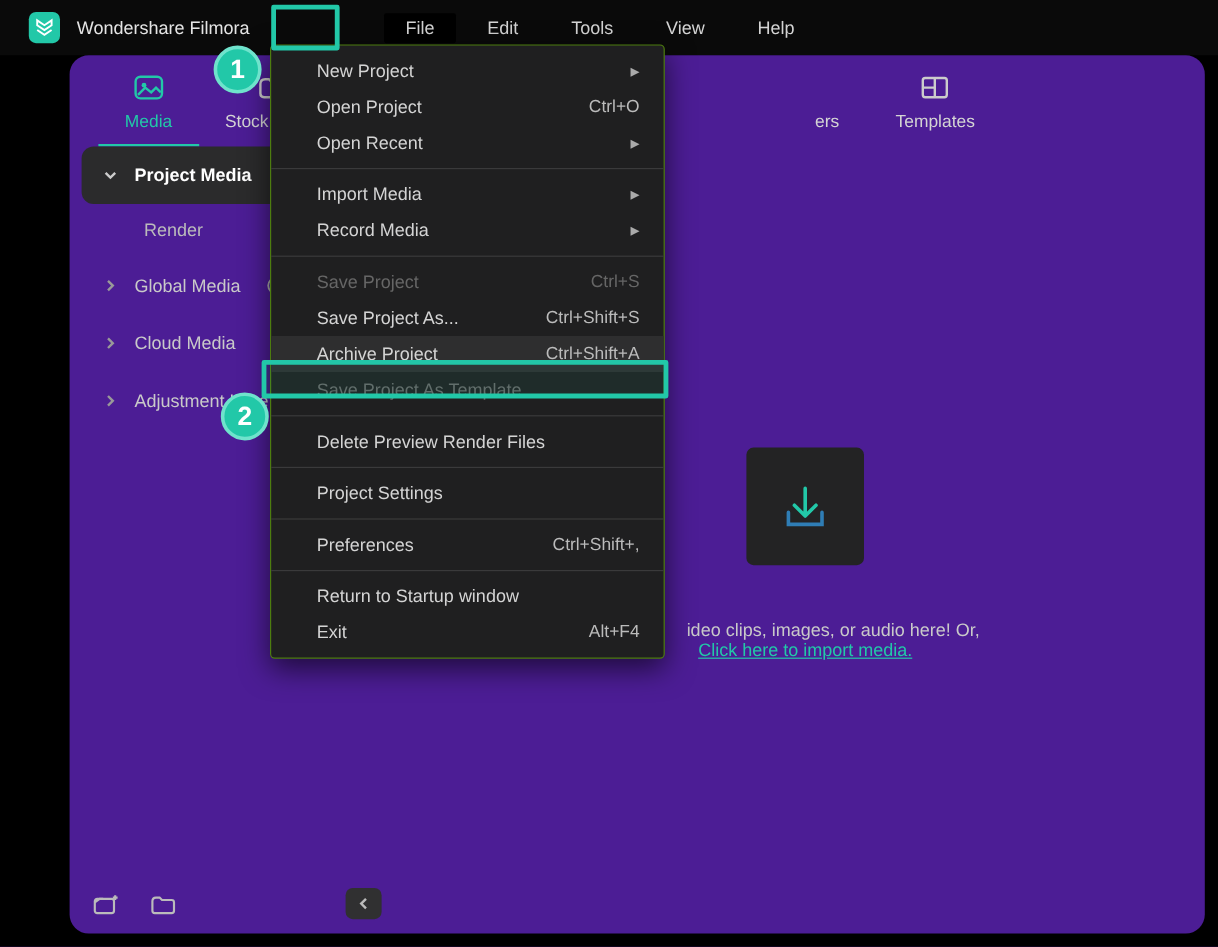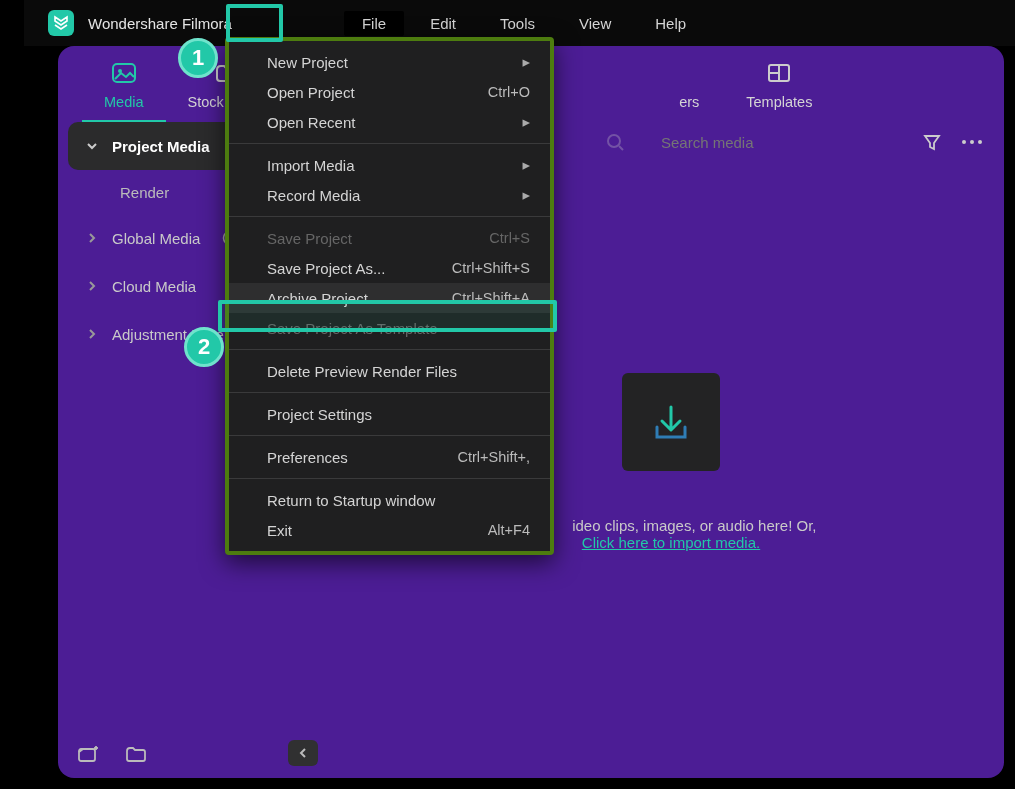--- a/index.html
+++ b/index.html
@@ -15,21 +15,20 @@
     }
 
     
     .titlebar {
       height: 46px;
       background: #0a0a0a;
       display: flex;
       align-items: center;
       padding-left: 24px;
       gap: 0;
-      margin-left: 24px;
     }
     .app-logo {
       width: 26px;
       height: 26px;
       background: #22c8a8;
       border-radius: 6px;
       margin-right: 14px;
       display: inline-flex;
       align-items: center;
       justify-content: center;
@@ -206,21 +205,21 @@
       cursor: pointer;
     }
 
     
     .dropdown {
       position: absolute;
       left: 225px;
       top: 37px;
       width: 329px;
       background: #1f1f20;
-      border: 4px solid #4d7c0f;
+      border: 1px solid #4d7c0f;
       border-radius: 4px;
       padding: 6px 0;
       box-shadow: 0 8px 24px rgba(0,0,0,.6);
       z-index: 100;
     }
     .menu-item {
       display: flex;
       align-items: center;
       height: 30px;
       padding: 0 20px 0 38px;
@@ -342,41 +341,20 @@
         <svg width="26" height="22" viewBox="0 0 26 22">
             <rect x="3" y="3" width="20" height="16" rx="2" fill="none" stroke="#ccc" stroke-width="2"></rect>
             <line x1="13" y1="3" x2="13" y2="19" stroke="#ccc" stroke-width="2"></line>
             <line x1="3" y1="11" x2="13" y2="11" stroke="#ccc" stroke-width="2"></line>
           </svg>
       </span>
       <span class="tab-label">Templates</span>
     </div>
   </div>
 
-  <div class="searchrow">
-    <span style="opacity:.3">
-      <svg width="20" height="20" viewBox="0 0 20 20">
-          <circle cx="9" cy="9" r="6" fill="none" stroke="#ccc" stroke-width="2"></circle>
-          <line x1="14" y1="14" x2="18" y2="18" stroke="#ccc" stroke-width="2"></line>
-        </svg>
-    </span>
-    <input class="search-input" placeholder="Search media" style="">
-    <span class="icon-btn">
-      <svg width="20" height="20" viewBox="0 0 20 20">
-          <path d="M3 4 L17 4 L12 11 L12 17 L8 15 L8 11 Z" fill="none" stroke="#ccc" stroke-width="1.8"></path>
-        </svg>
-    </span>
-    <span class="icon-btn">
-      <svg width="22" height="6" viewBox="0 0 22 6">
-          <circle cx="3" cy="3" r="2" fill="#ccc"></circle>
-          <circle cx="11" cy="3" r="2" fill="#ccc"></circle>
-          <circle cx="19" cy="3" r="2" fill="#ccc"></circle>
-        </svg>
-    </span>
-  </div>
 
   <div class="sidebar">
     <div class="side-item active">
       <span class="chev">
         <svg width="12" height="12" viewBox="0 0 12 12">
             <path d="M2 4 L6 8 L10 4" fill="none" stroke="#ccc" stroke-width="2"></path>
           </svg>
       </span>
       <span>Project Media</span>
     </div>

